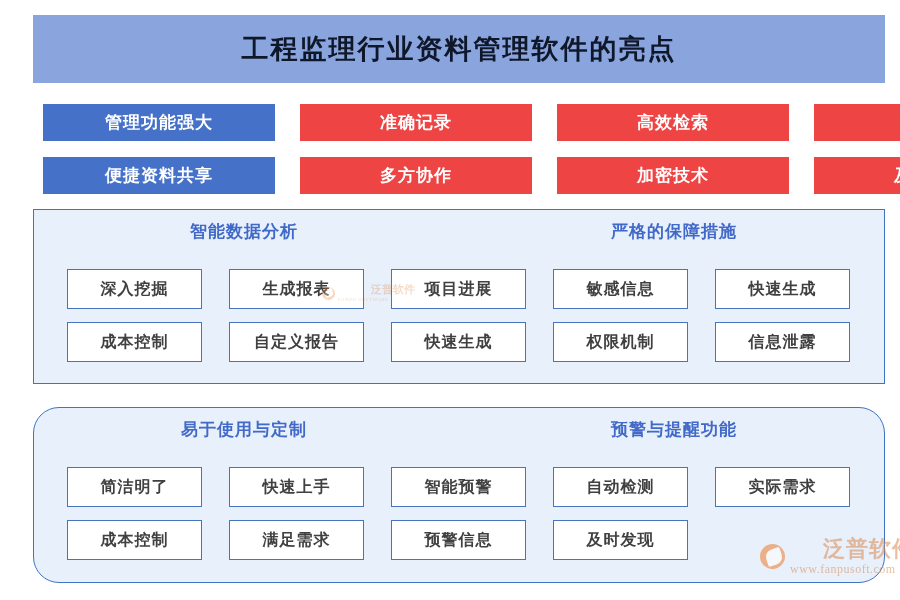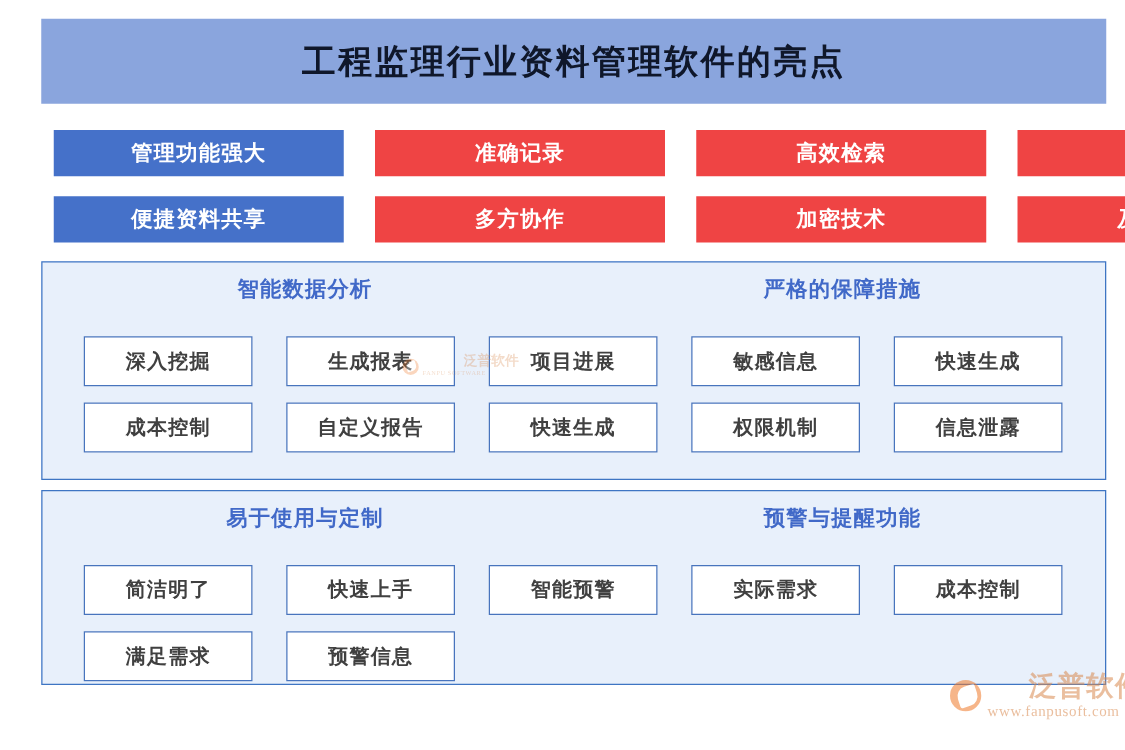--- a/index.html
+++ b/index.html
@@ -74,21 +74,21 @@
   
   .panel {
     position: absolute;
     left: 33px;
     width: 852px;
     background: #e8f0fb;
     border: 1px solid #3e75c3;
     box-sizing: border-box;
   }
   .panel-1 { top: 209px; height: 175px; }
-  .panel-2 { top: 392px; height: 156px; }
+  .panel-2 { top: 407px; height: 176px; border-radius: 26px; }
 
   .panel-headers {
     position: relative;
     height: 46px;
   }
   .panel-header {
     position: absolute;
     top: 10px;
     color: #4169c8;
     font-size: 17px;
@@ -223,24 +223,26 @@
 
   <div class="panel panel-2">
     <div class="panel-headers">
       <div class="panel-header left">易于使用与定制</div>
       <div class="panel-header right">预警与提醒功能</div>
     </div>
     <div class="card-grid">
       <div class="card">简洁明了</div>
       <div class="card">快速上手</div>
       <div class="card">智能预警</div>
+      <div class="card">自动检测</div>
       <div class="card">实际需求</div>
       <div class="card">成本控制</div>
       <div class="card">满足需求</div>
       <div class="card">预警信息</div>
+      <div class="card">及时发现</div>
     </div>
   </div>
 
   <div class="watermark wm-mid">
     <span class="wm-logo"></span>
     <span class="wm-textcol">
       <span class="wm-name">泛普软件</span>
       <span class="wm-url">FANPU SOFTWARE</span>
     </span>
   </div>

